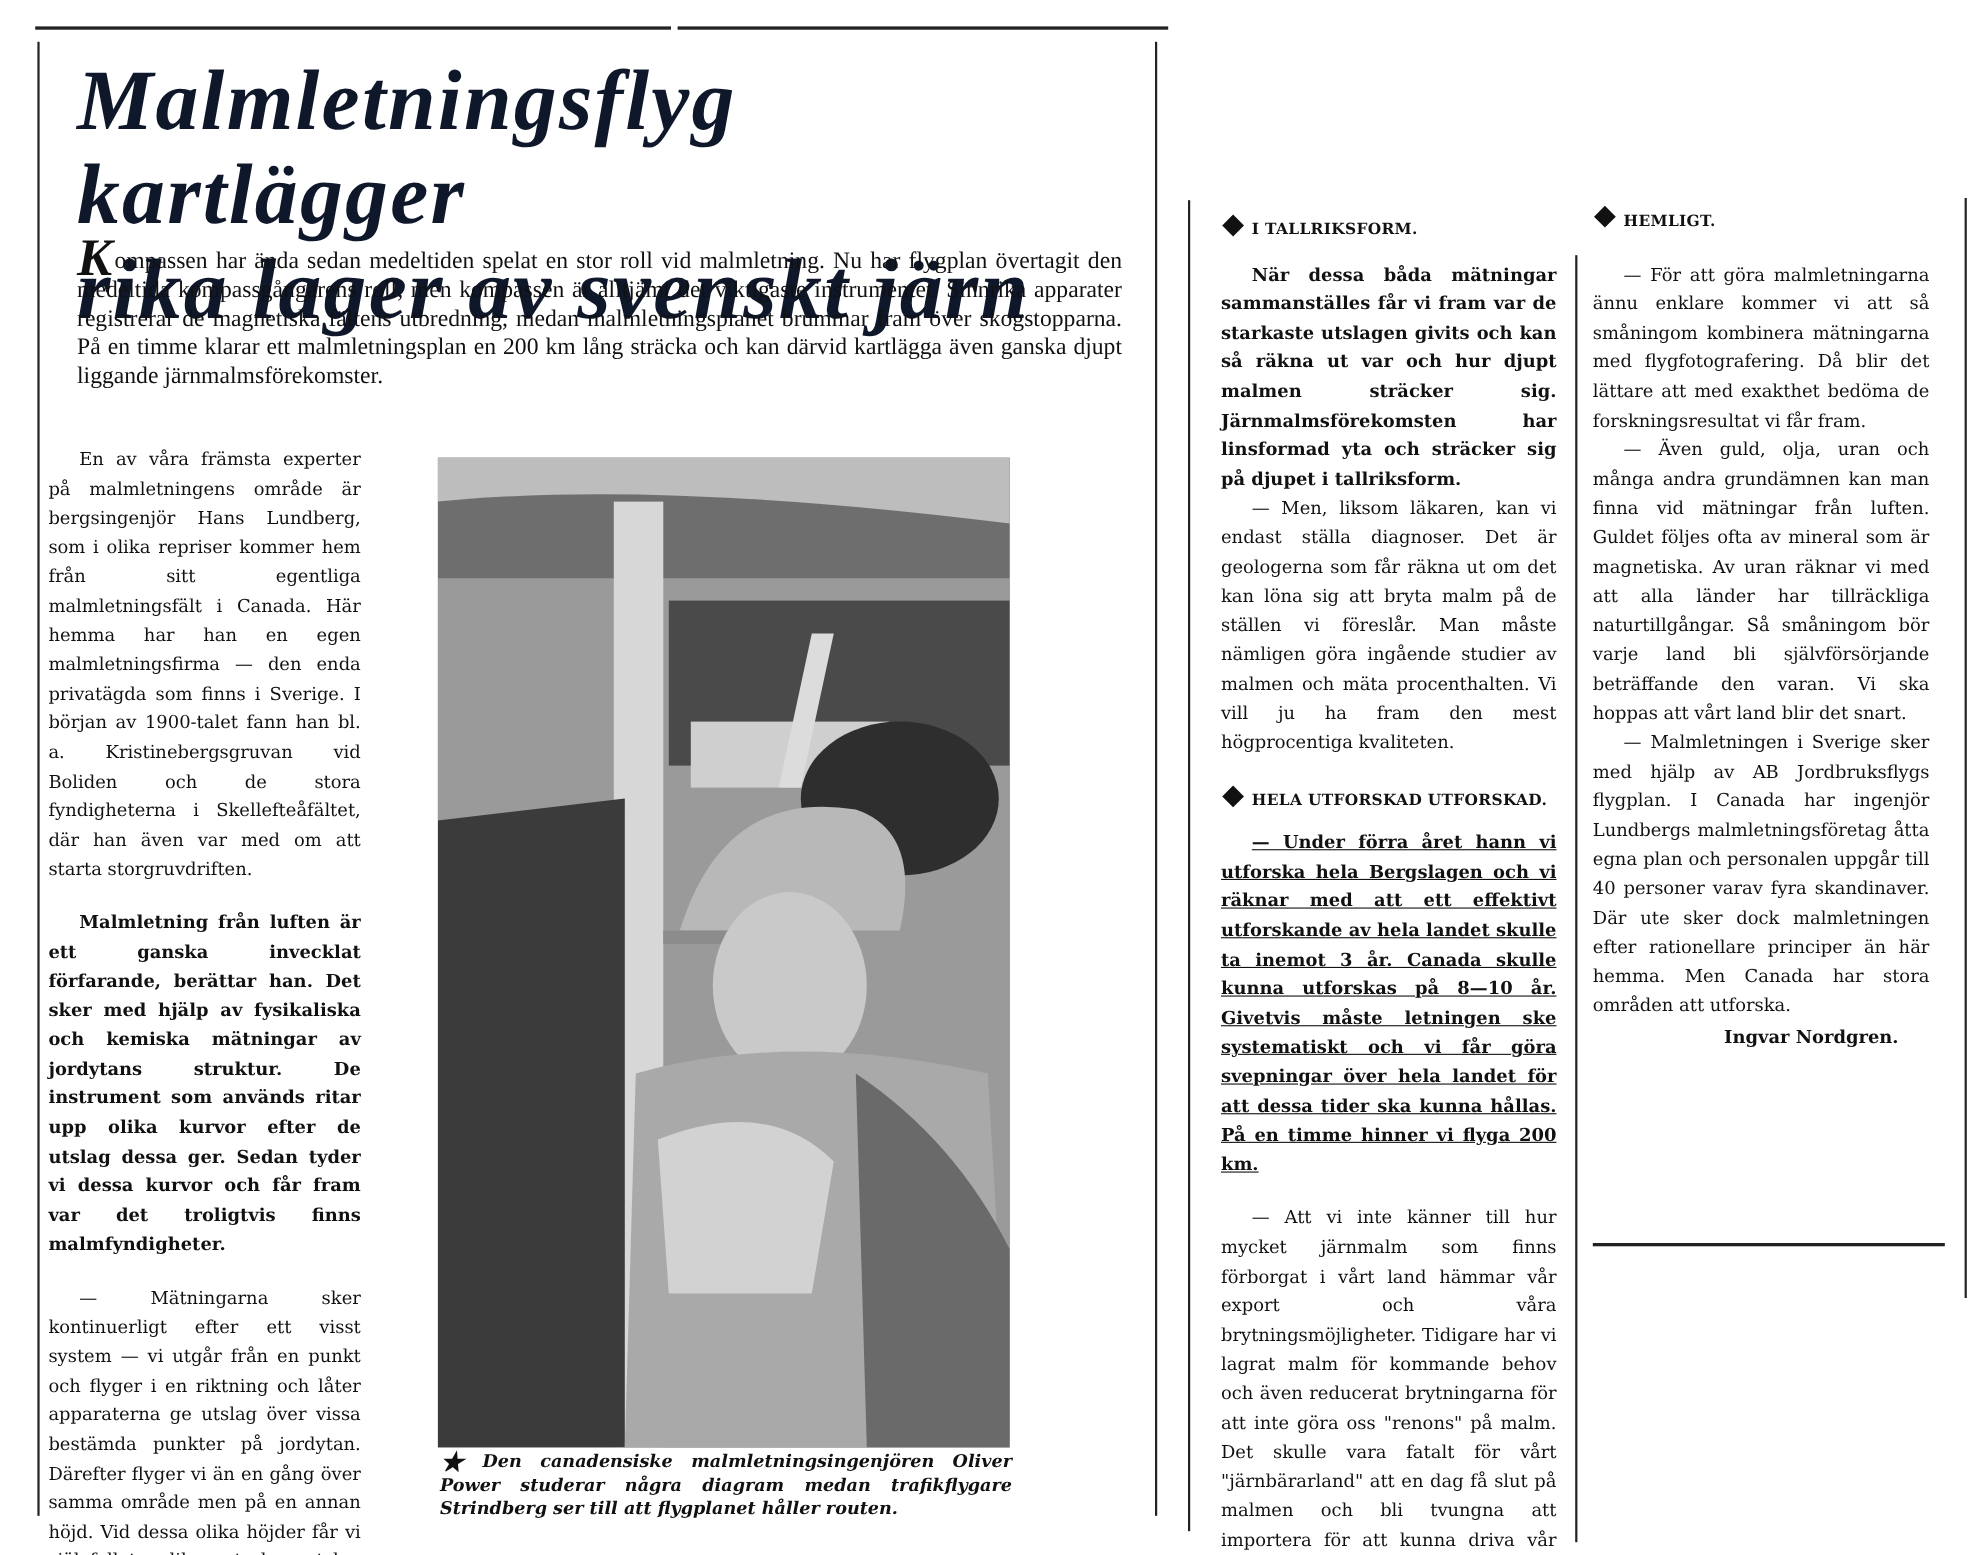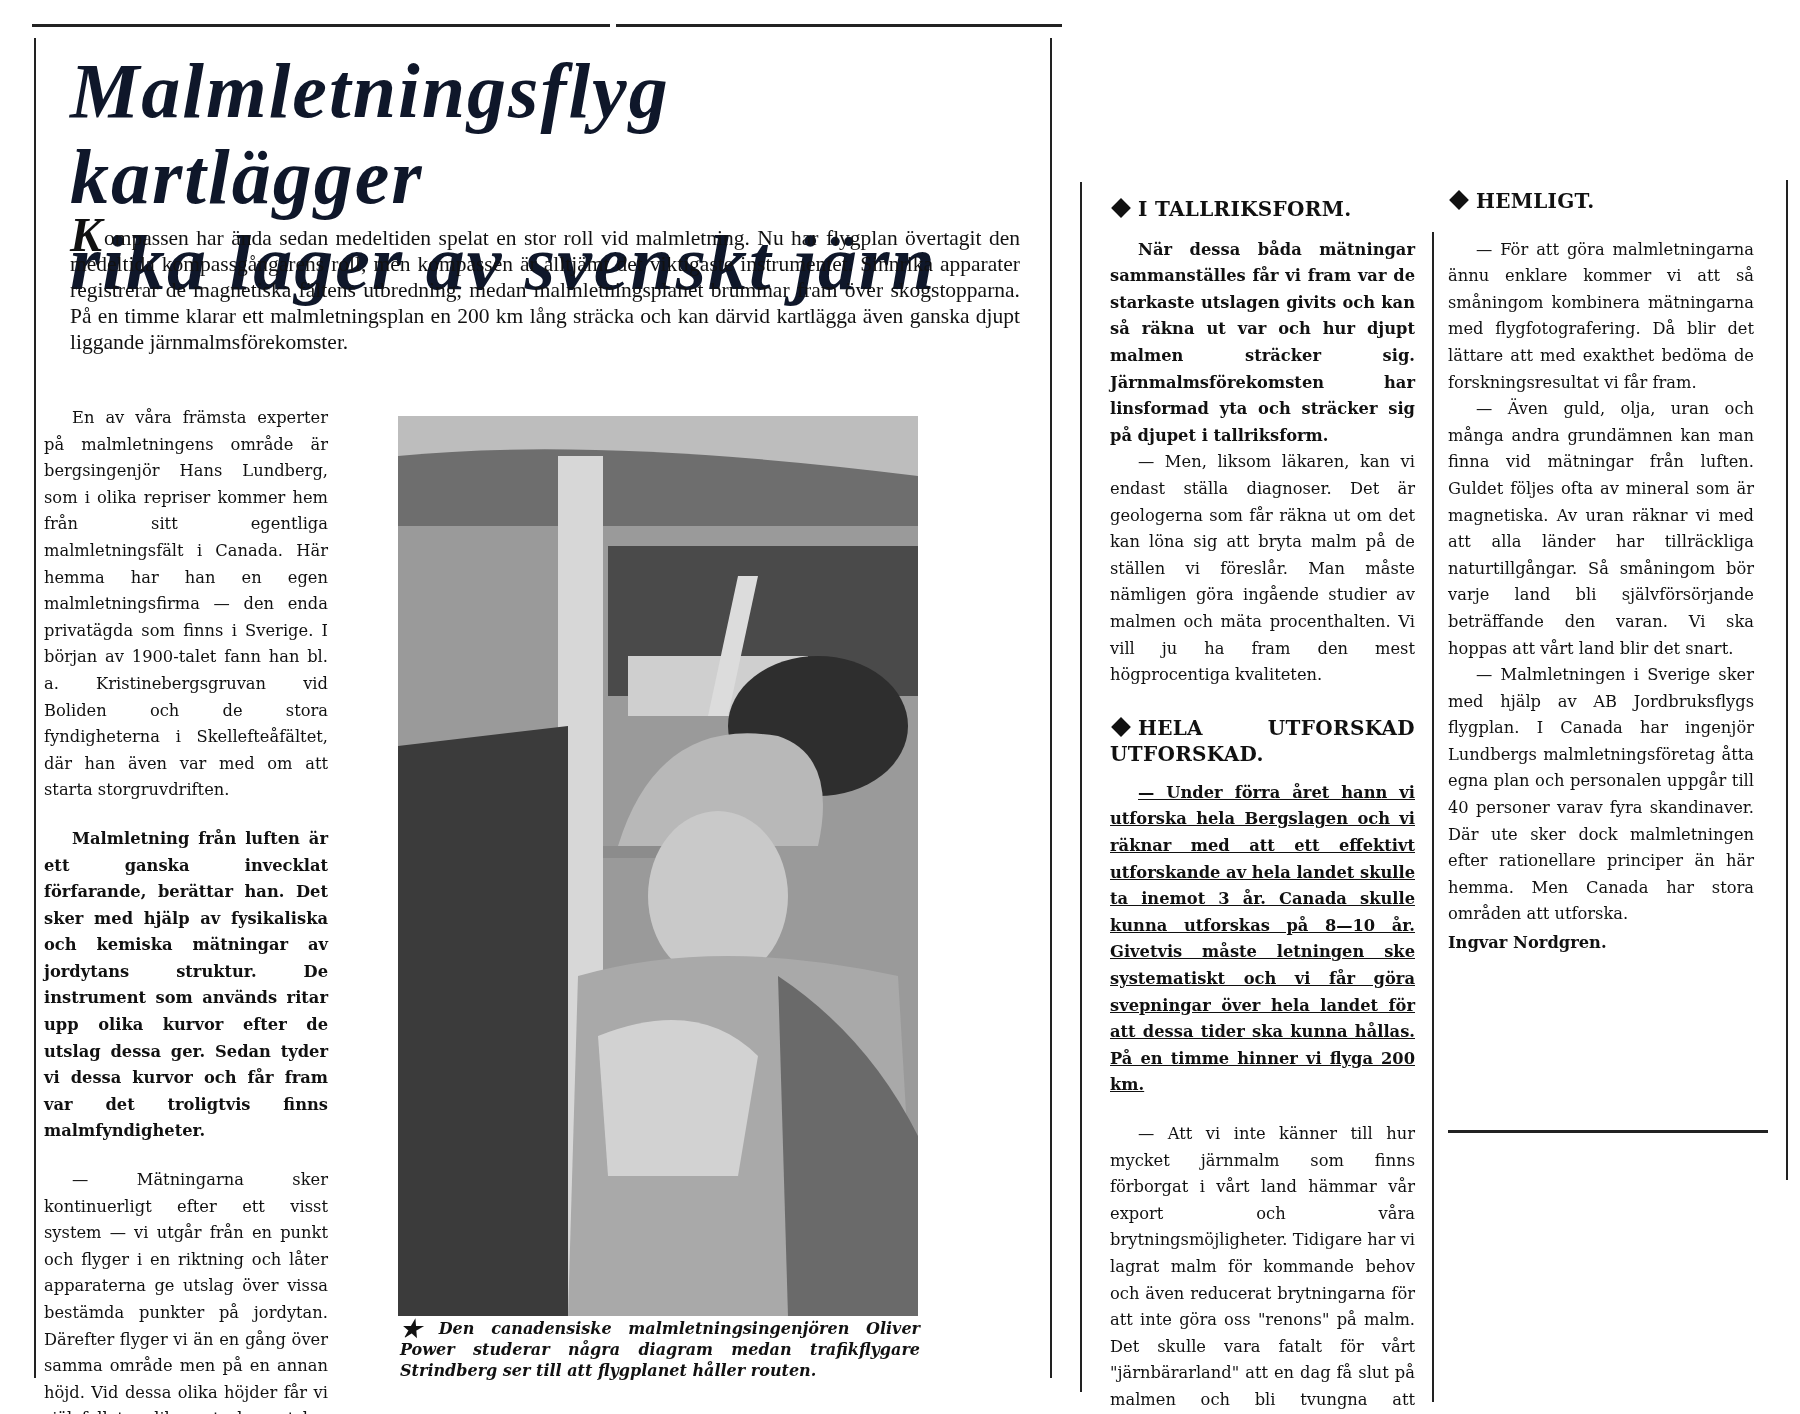--- a/index.html
+++ b/index.html
@@ -9,26 +9,26 @@
   .headline { position:absolute; left:70px; top:48px; width:960px; font-family:"Liberation Serif", serif; font-style:italic; font-weight:bold; font-size:78px; line-height:86px; letter-spacing:2px; margin:0; color:#0f172a; }
   .lead { position:absolute; left:70px; top:222px; width:950px; font-family:"Liberation Serif", serif; font-size:21.5px; line-height:26px; text-align:justify; margin:0; }
   .lead .dropcap { font-family:"Liberation Serif", serif; font-style:italic; font-weight:bold; font-size:48px; line-height:26px; vertical-align:-6px; margin-right:2px; }
   .col { position:absolute; font-family:"DejaVu Serif", serif; font-size:16.3px; line-height:26.6px; text-align:justify; }
   .col p { margin:0; text-indent:28px; }
   .col p.gap { margin-top:22px; }
   .col p.bold { font-weight:bold; }
   .col-left { left:44px; top:405px; width:284px; }
   .col-mid { left:1110px; top:232px; width:305px; }
   .col-right { left:1448px; top:232px; width:306px; }
-  .subhead { font-weight:bold; font-size:20px; margin:0; text-indent:0 !important; letter-spacing:0.3px; }
+  .subhead { font-weight:bold; font-size:14px; margin:0; text-indent:0 !important; letter-spacing:0.3px; }
   .subhead .diamond { display:inline-block; width:14px; height:14px; background:#111; transform:rotate(45deg); margin:0 10px 0 4px; vertical-align:1px; }
   .photo { position:absolute; left:398px; top:416px; width:520px; height:900px; background:#8a8a8a; overflow:hidden; }
   .caption { position:absolute; left:400px; top:1318px; width:520px; font-family:"DejaVu Serif", serif; font-weight:bold; font-size:16px; line-height:21px; text-align:justify; margin:0;font-style:italic; }
   .caption .star { font-size:24px; vertical-align:-3px; margin-right:6px; }
-  .byline { font-weight:bold; text-align:left; margin-top:2px !important; padding-right:28px; text-indent:0 !important; }
+  .byline { font-weight:bold; text-align:right; margin-top:2px !important; padding-right:28px; text-indent:0 !important; }
   .hrule-bottom { position:absolute; left:1448px; top:1130px; width:320px; height:3px; background:#222; }
 </style>
 </head>
 <body>
 
 <div class="rule-top" style="left:32px; width:578px;"></div>
 <div class="rule-top" style="left:616px; width:446px;"></div>
 <div class="vrule" style="left:34px; top:38px; height:1340px;"></div>
 <div class="vrule" style="left:1050px; top:38px; height:1340px;"></div>
 <div class="vrule" style="left:1080px; top:182px; height:1210px;"></div>

